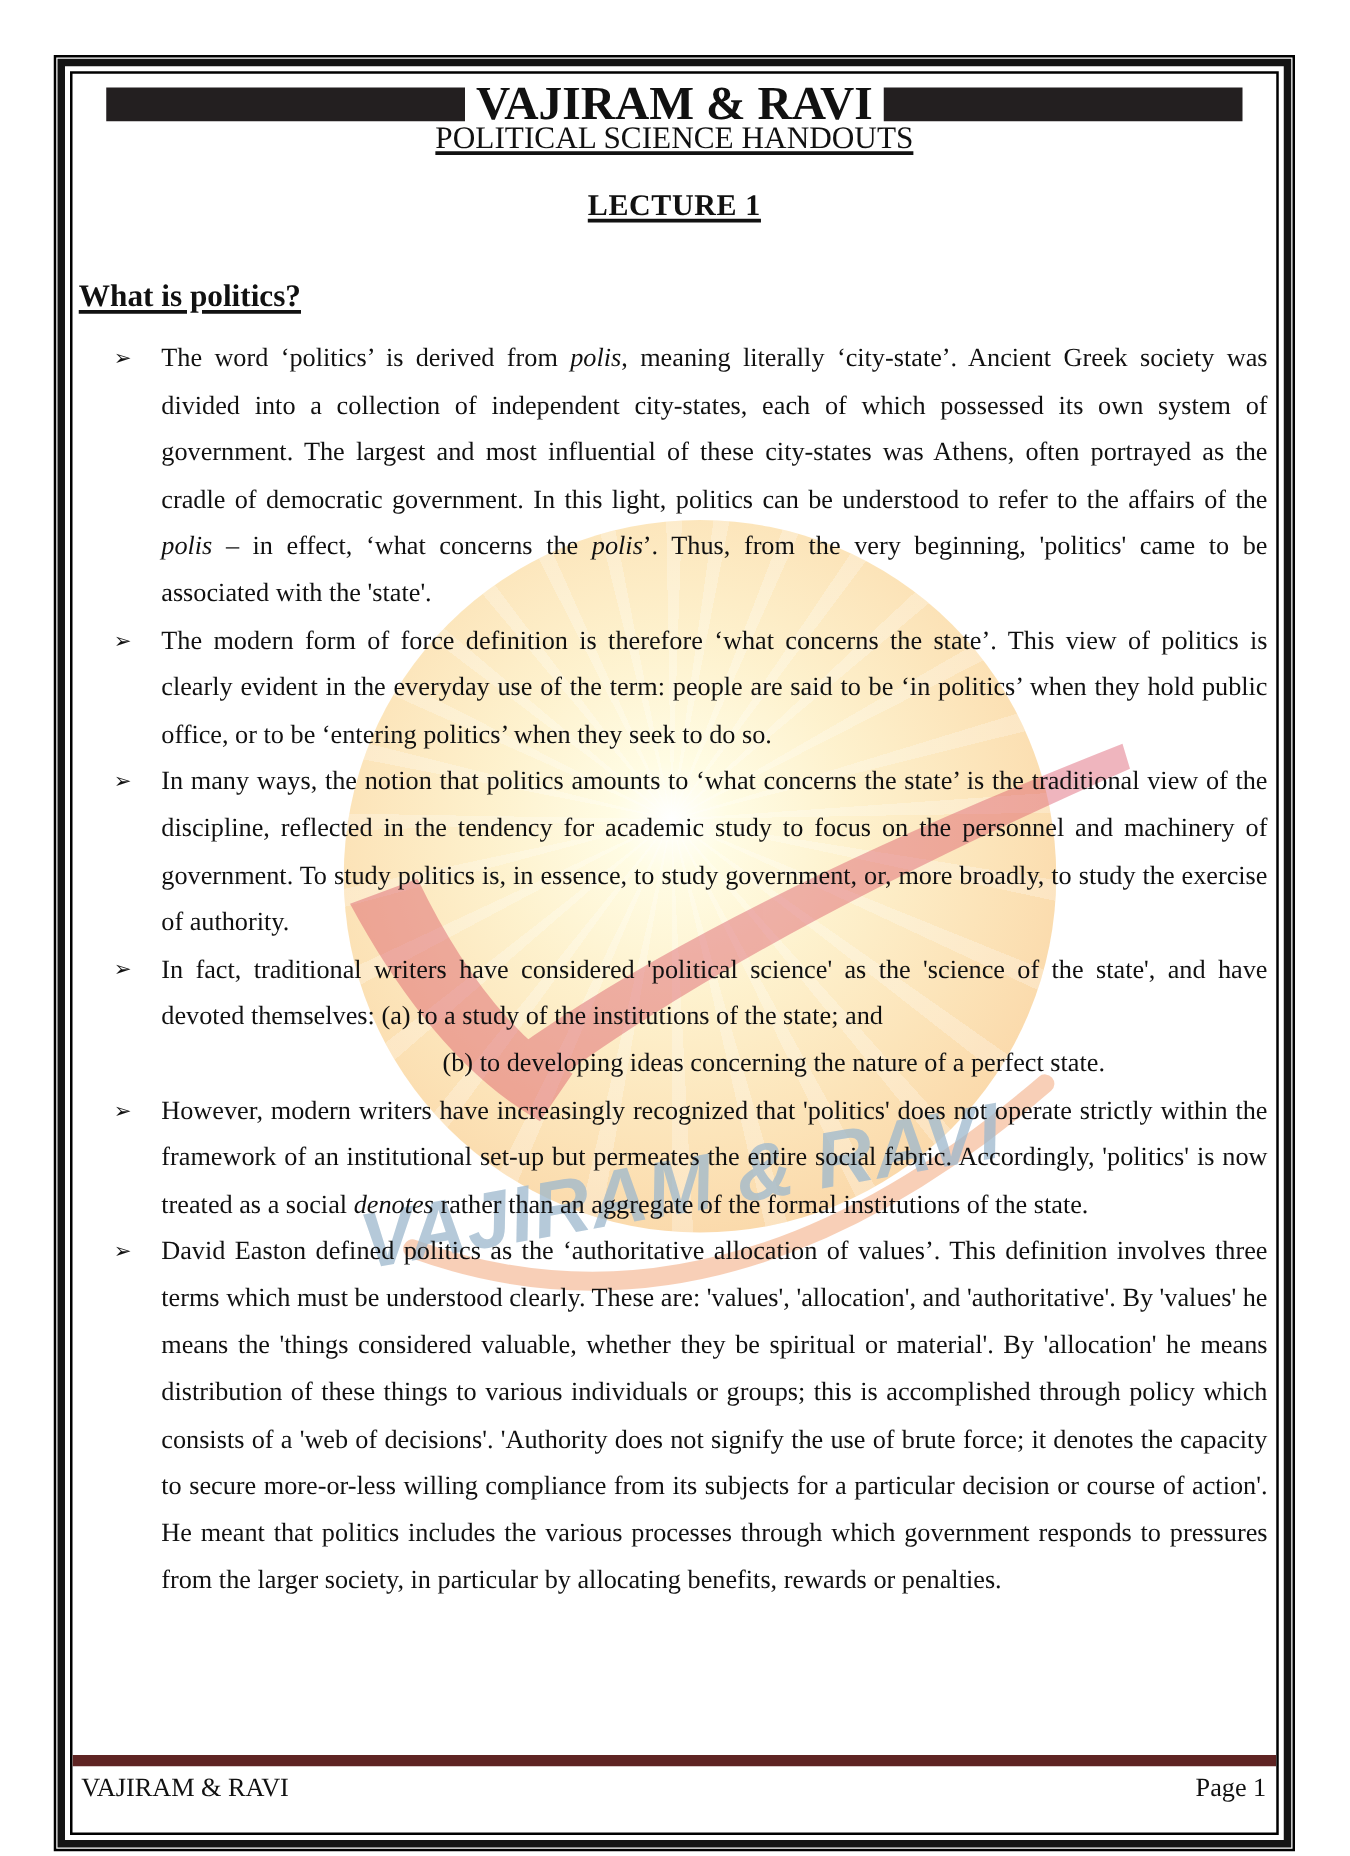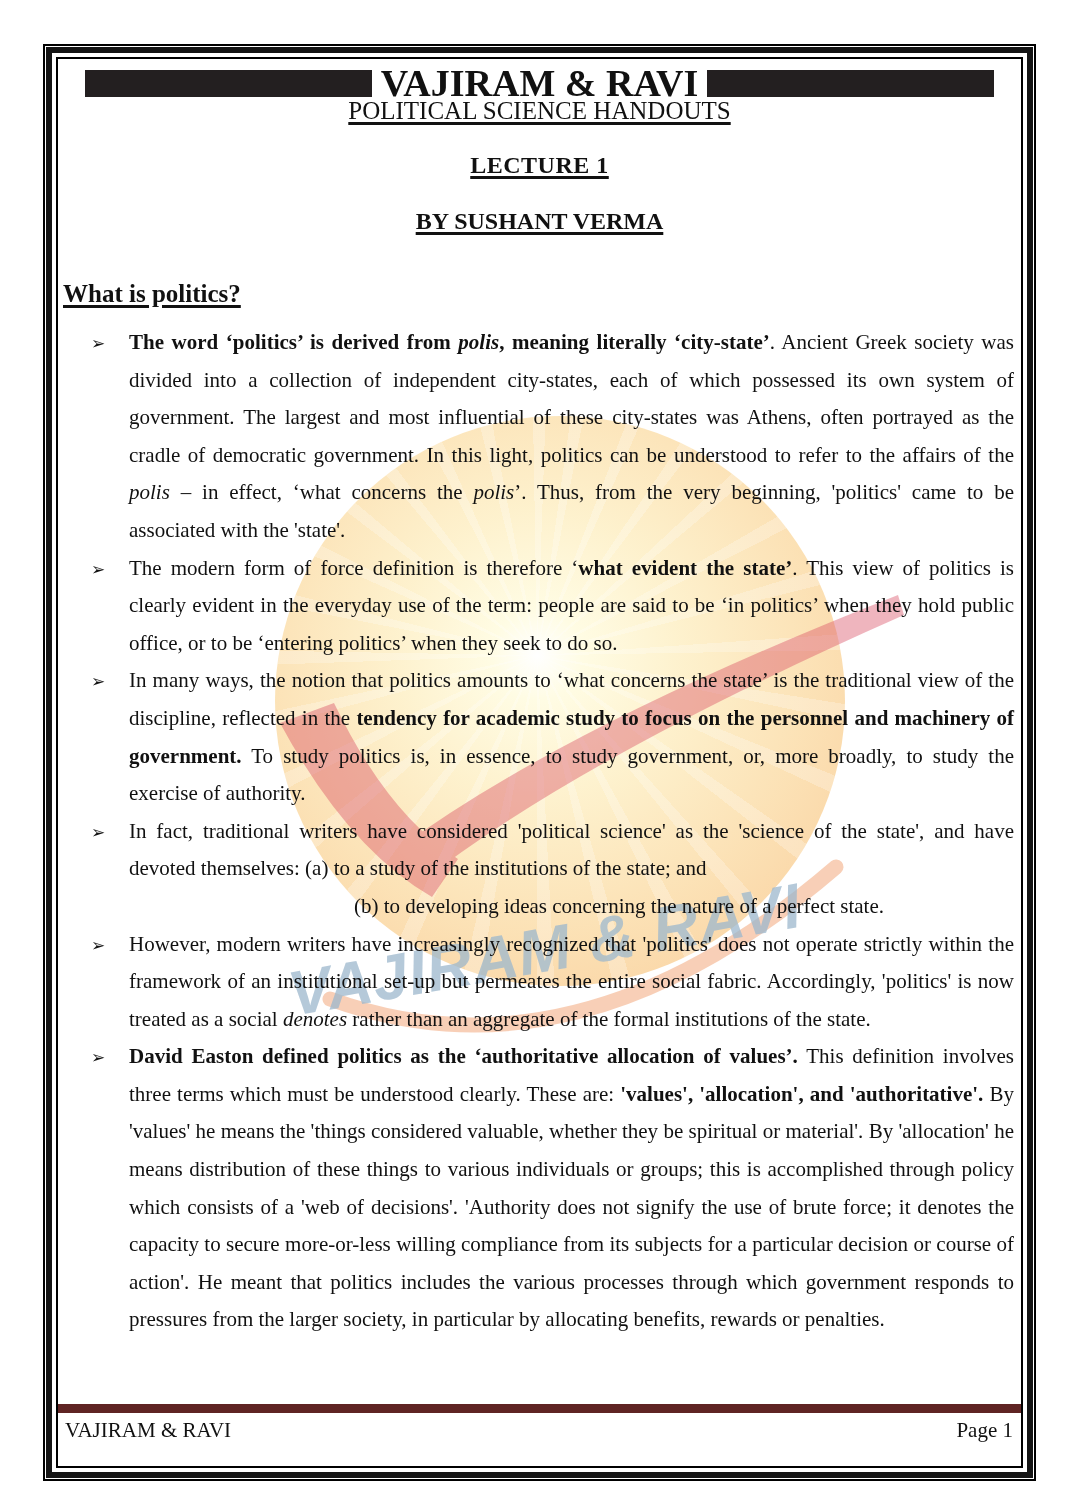--- a/index.html
+++ b/index.html
@@ -54,21 +54,21 @@
   .heading{margin:31px 0 0 5px;font-weight:bold;font-size:25px;line-height:27px;display:inline-block;
     text-decoration:underline;text-decoration-thickness:2.5px;text-underline-offset:3px;}
   .heading-wrap{margin-top:31px;}
   .heading-wrap .heading{margin-top:15px;}
 
   .bullets{margin:17px 7px 0 0;}
   .bullet{position:relative;padding-left:71px;font-size:21px;line-height:37.6px;}
   .marker{position:absolute;left:33px;top:1px;font-family:"DejaVu Sans", sans-serif;font-size:17px;color:#111;}
   .btext{text-align:justify;}
   .subline{margin-left:225px;text-align:left;}
-  .b{font-weight:bold;} .i{font-style:italic;}
+  .b{font-weight:normal;} .i{font-style:italic;}
 
   .footer{position:absolute;left:0;right:0;top:1345px;}
   .footer-bar{height:9px;background:var(--footer-bar);}
   .footer-row{display:flex;justify-content:space-between;align-items:baseline;
     padding:4px 8px 0 7px;font-size:21px;line-height:26px;}
 </style>
 </head>
 <body>
 
 <div class="frame1">
@@ -93,34 +93,33 @@
           <div class="header-row">
             <div class="hbar"></div>
             <div class="brand-title">VAJIRAM &amp; RAVI</div>
             <div class="hbar"></div>
           </div>
 
           <div class="subtitle">POLITICAL SCIENCE HANDOUTS</div>
 
           <div class="lecture">LECTURE 1</div>
 
-          <div class="author">BY SUSHANT VERMA</div>
 
           <div class="heading-wrap">
             <span class="heading">What is politics?</span>
           </div>
 
           <div class="bullets" id="bullets">
               <div class="bullet">
                 <span class="marker">➢</span>
                 <div class="btext"><span class="b">The word ‘politics’ is derived from </span><span class="b i">polis</span><span class="b">, meaning literally ‘city-state’</span><span>. Ancient Greek society was divided into a collection of independent city-states, each of which possessed its own system of government. The largest and most influential of these city-states was Athens, often portrayed as the cradle of democratic government. In this light, politics can be understood to refer to the affairs of the </span><span class="i">polis</span><span> – in effect, ‘what concerns the </span><span class="i">polis</span><span>’. Thus, from the very beginning, 'politics' came to be associated with the 'state'.</span></div>
               </div>
               <div class="bullet">
                 <span class="marker">➢</span>
-                <div class="btext"><span>The modern form of force definition is therefore ‘</span><span class="b">what evident the state’</span><span>. This view of politics is clearly evident in the everyday use of the term: people are said to be ‘in politics’ when they hold public office, or to be ‘entering politics’ when they seek to do so.</span></div>
+                <div class="btext"><span>The modern form of force definition is therefore ‘</span><span class="b">what concerns the state’</span><span>. This view of politics is clearly evident in the everyday use of the term: people are said to be ‘in politics’ when they hold public office, or to be ‘entering politics’ when they seek to do so.</span></div>
               </div>
               <div class="bullet">
                 <span class="marker">➢</span>
                 <div class="btext"><span>In many ways, the notion that politics amounts to ‘what concerns the state’ is the traditional view of the discipline, reflected in the </span><span class="b">tendency for academic study to focus on the personnel and machinery of government.</span><span> To study politics is, in essence, to study government, or, more broadly, to study the exercise of authority.</span></div>
               </div>
               <div class="bullet">
                 <span class="marker">➢</span>
                 <div class="btext"><span> In fact, traditional writers have considered 'political science' as the 'science of the state', and have devoted themselves: (a) to a study of the institutions of the state; and</span></div>
                 <div class="subline"><span>(b) to developing ideas concerning the nature of a perfect state.</span></div>
               </div>

